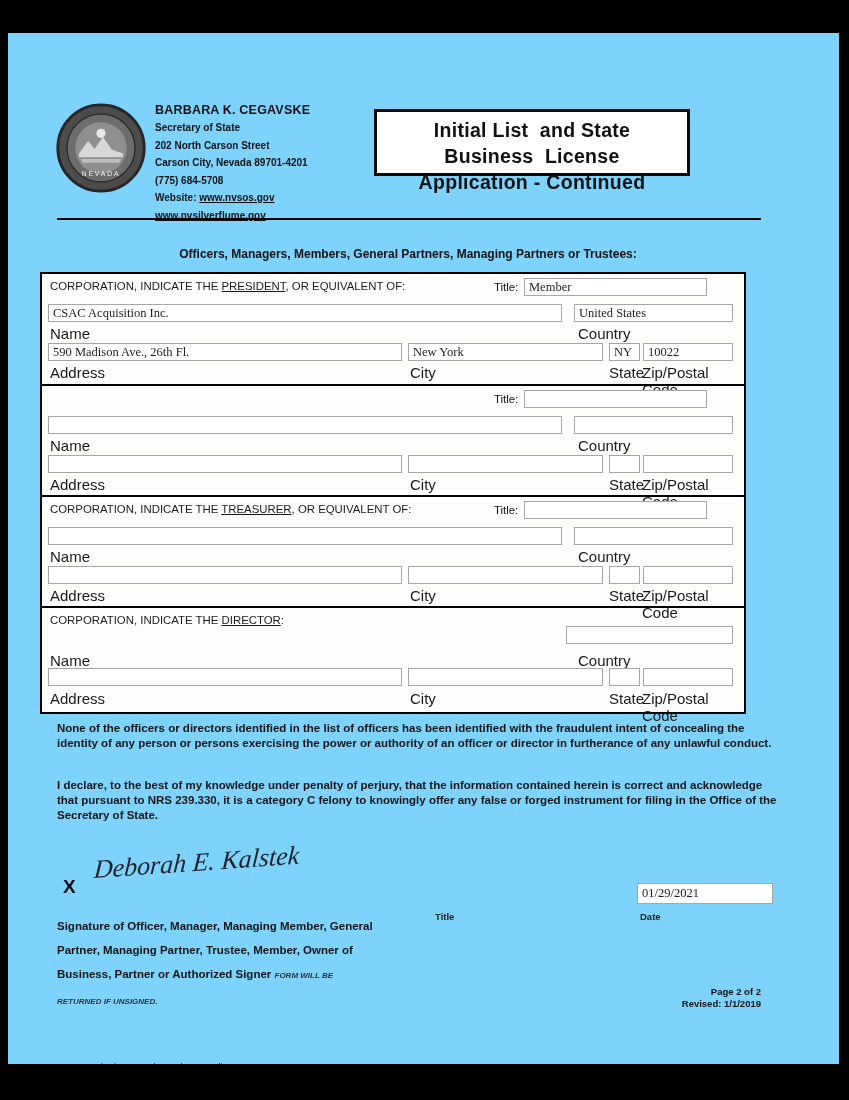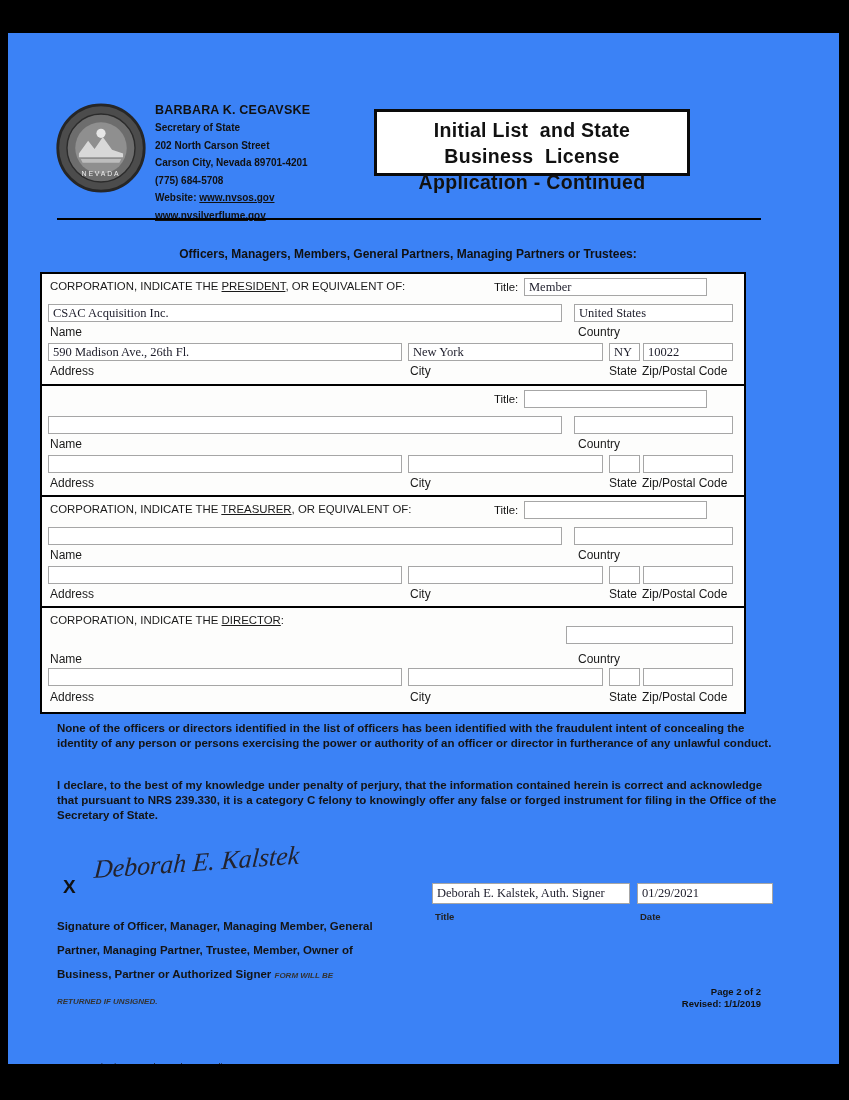--- a/index.html
+++ b/index.html
@@ -3,21 +3,21 @@
 <meta charset="utf-8">
 <style>
   html,body{margin:0;padding:0;}
   body{
     width:849px;height:1100px;position:relative;background:#000;
     font-family:"Liberation Sans", sans-serif;color:#111;
     -webkit-font-smoothing:antialiased;
   }
   .page{
     position:absolute;left:8px;top:33px;width:831px;height:1031px;
-    background:#3b82f6;overflow:hidden;
+    background:#7dd3fc;overflow:hidden;
   }
   .abs{position:absolute;}
 
   
   .seal{left:47px;top:69px;width:92px;height:92px;}
   .hdr-text{left:147px;top:70px;line-height:14px;}
   .hdr-name{font-size:12.5px;font-weight:bold;margin-bottom:4px;letter-spacing:.2px;}
   .hdr-line{font-size:10px;font-weight:bold;margin-bottom:3.5px;}
   .hdr-link{text-decoration:underline;}
   .title-box{
@@ -44,21 +44,21 @@
     font-family:"Liberation Serif", serif;font-size:12.5px;line-height:16px;
     padding:0 4px;box-sizing:content-box;white-space:nowrap;overflow:hidden;color:#1c1c2a;
   }
   .t-input{left:482px;top:4px;width:173px;}
   .name-input{left:6px;top:30px;width:504px;}
   .country-input{left:532px;top:30px;width:149px;}
   .addr-input{left:6px;top:69px;width:344px;}
   .city-input{left:366px;top:69px;width:185px;}
   .state-input{left:567px;top:69px;width:21px;}
   .zip-input{left:601px;top:69px;width:80px;}
-  .flabel{position:absolute;font-size:12px;color:#1a1a1a;}
+  .flabel{position:absolute;font-size:15px;color:#1a1a1a;}
   .lbl-name{left:8px;top:51px;} .lbl-country{left:536px;top:51px;}
   .lbl-addr{left:8px;top:90px;} .lbl-city{left:368px;top:90px;}
   .lbl-state{left:567px;top:90px;} .lbl-zip{left:600px;top:90px;}
   
   .s4 .dir-input{left:524px;top:18px;width:157px;}
   .s4 .lbl-name,.s4 .lbl-country{top:44px;}
   .s4 .addr-input,.s4 .city-input,.s4 .state-input,.s4 .zip-input{top:60px;}
   .s4 .lbl-addr,.s4 .lbl-city,.s4 .lbl-state,.s4 .lbl-zip{top:82px;}
 
   
@@ -207,21 +207,20 @@
   <div class="abs decl decl1">None of the officers or directors identified in the list of officers has been identified with the fraudulent intent of concealing the identity of any person or persons exercising the power or authority of an officer or director in furtherance of any unlawful conduct.</div>
   <div class="abs decl decl2">I declare, to the best of my knowledge under penalty of perjury, that the information contained herein is correct and acknowledge that pursuant to NRS 239.330, it is a category C felony to knowingly offer any false or forged instrument for filing in the Office of the Secretary of State.</div>
 
   <div class="abs x-mark">X</div>
   <div class="abs sig-script">Deborah E. Kalstek</div>
   <div class="abs sig-caption">
     <span>Signature of Officer, Manager, Managing Member, General Partner, Managing Partner, Trustee, Member, Owner of Business, Partner or Authorized Signer</span>
     <span class="sig-note">FORM WILL BE RETURNED IF UNSIGNED.</span>
   </div>
 
-  <div class="abs ibox sig-box sig-title-box">Deborah E. Kalstek, Auth. Signer</div>
   <div class="abs under-label under-title">Title</div>
 
   <div class="abs ibox sig-box sig-date-box">01/29/2021</div>
   <div class="abs under-label under-date">Date</div>
 
   <div class="abs pg-info">
     <div>Page 2 of 2</div>
     <div>Revised: 1/1/2019</div>
   </div>
   <div class="abs footer-left">NV043 - 8/19/2019 Wolters Kluwer Online</div>

